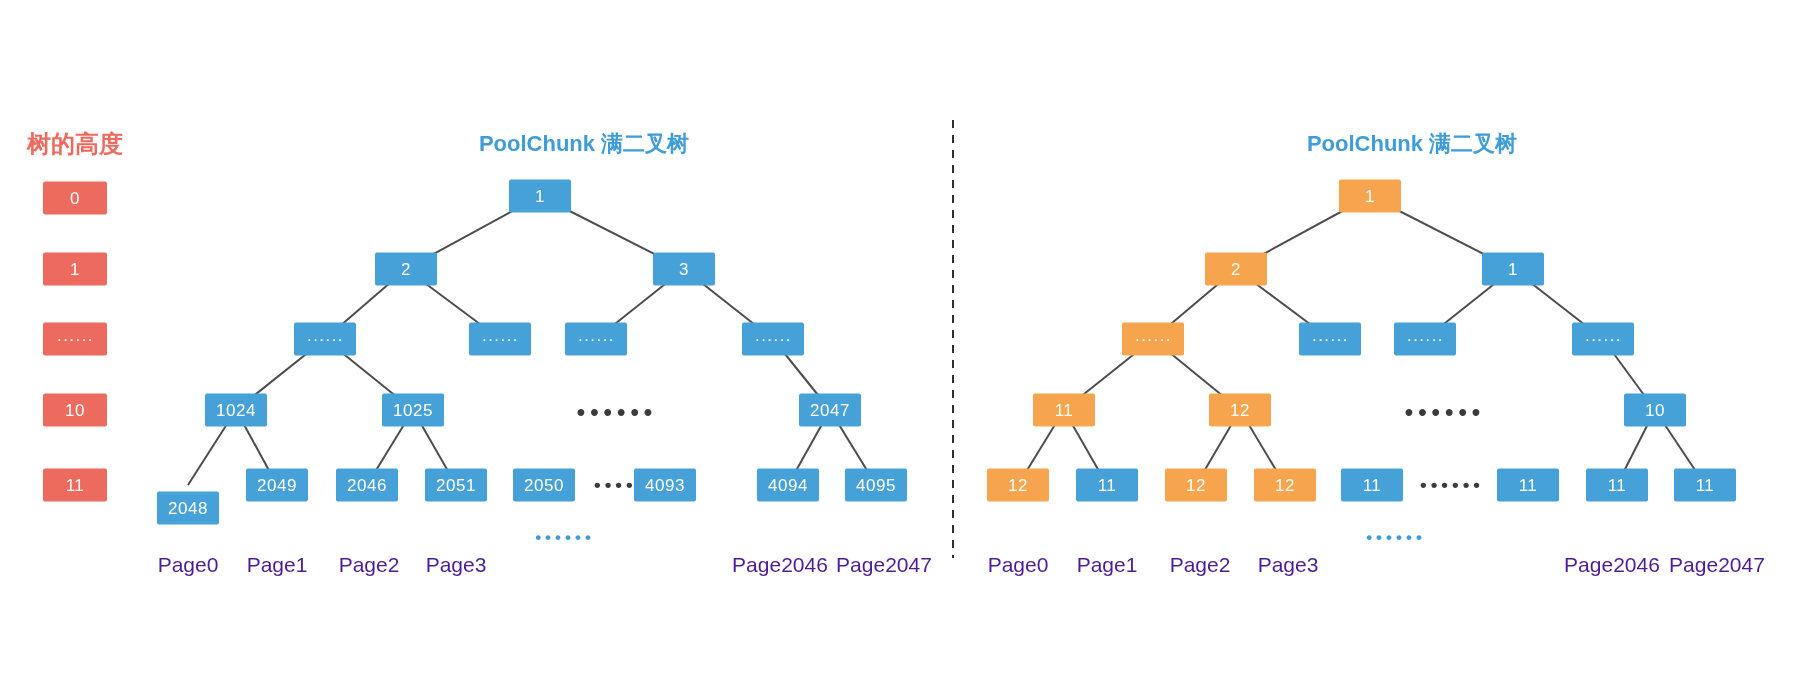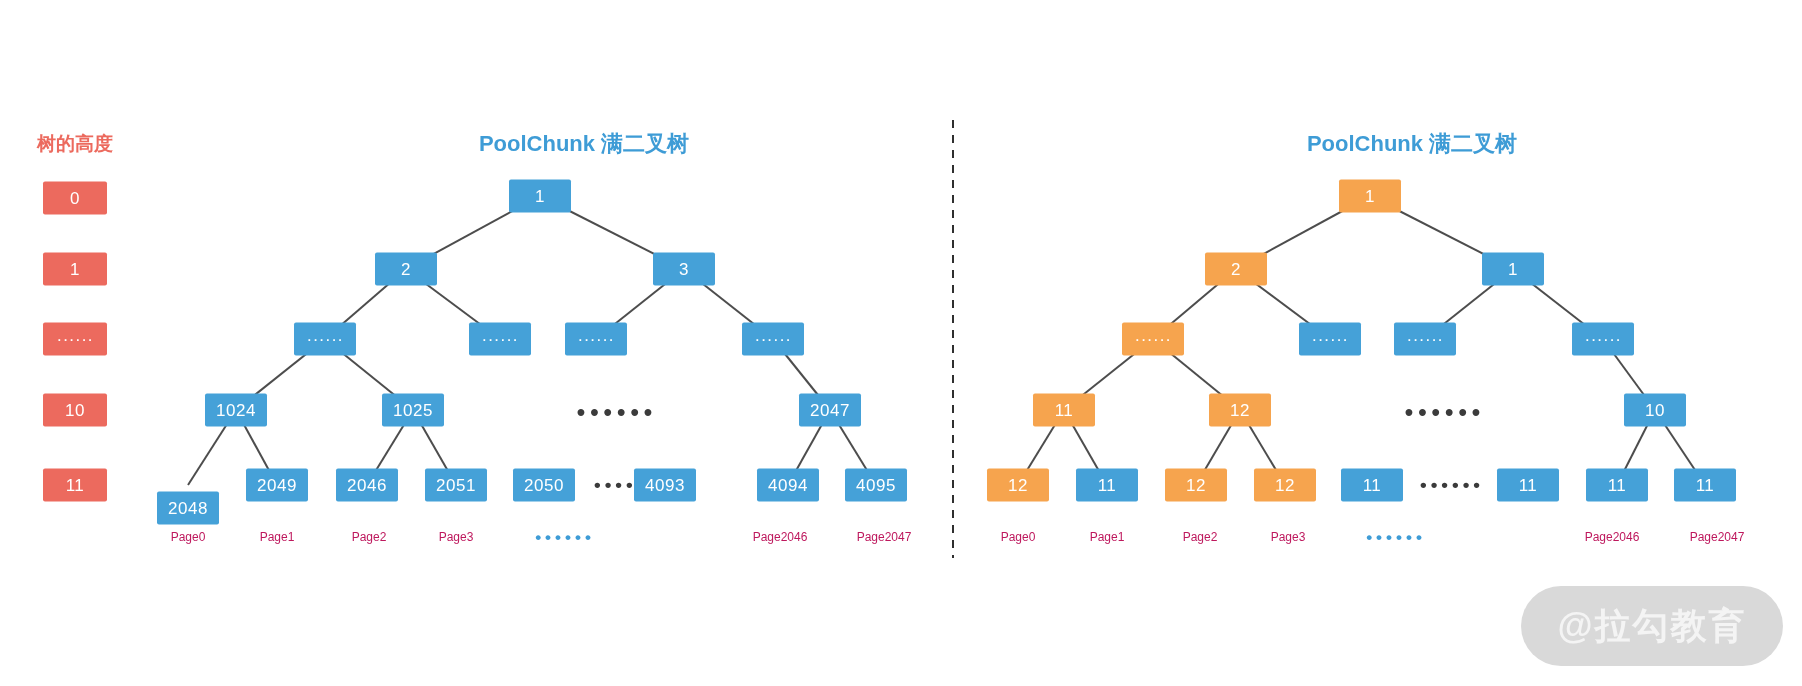--- a/index.html
+++ b/index.html
@@ -10,22 +10,22 @@
   .node {
     width:62px; height:33px;
     display:flex; align-items:center; justify-content:center;
     color:#ffffff; font-size:17px; border-radius:2px;
     letter-spacing:0.5px;
   }
   .blue   { background:#45a1d8; }
   .orange { background:#f6a44e; }
   .red    { background:#ec6a5e; }
   .tree-title   { font-size:22px; font-weight:bold; color:#3e9cd6;margin-left:44px; }
-  .legend-title { font-size:19px; font-weight:bold; color:#ec6a5e; }
-  .page-label   { font-size:12px; color:#be185d; }
+  .legend-title { font-size:24px; font-weight:bold; color:#ec6a5e; }
+  .page-label   { font-size:21px; color:#4c1d95;margin-top:28px; }
   .dots-dark  { color:#3b3b3b; font-size:24px; font-weight:bold; letter-spacing:5px; }
   .dots-dark.small { font-size:19px; letter-spacing:4px; }
   .dots-blue  { color:#3e9cd6; font-size:17px; font-weight:bold; letter-spacing:4px; }
   .watermark {
     width:262px; height:80px; border-radius:44px;
     background:#d9d9d9; color:#f4f4f4;
     display:flex; align-items:center; justify-content:center;
     font-size:36px; font-weight:bold; letter-spacing:2px;
   }
 </style>
@@ -142,15 +142,14 @@
   <div class="abs node blue" style="left:1705px;top:485px">11</div>
 
   <div class="abs page-label" style="left:1018px;top:537px">Page0</div>
   <div class="abs page-label" style="left:1107px;top:537px">Page1</div>
   <div class="abs page-label" style="left:1200px;top:537px">Page2</div>
   <div class="abs page-label" style="left:1288px;top:537px">Page3</div>
   <div class="abs dots-blue" style="left:1396px;top:538px">••••••</div>
   <div class="abs page-label" style="left:1612px;top:537px">Page2046</div>
   <div class="abs page-label" style="left:1717px;top:537px">Page2047</div>
 
-  <div class="abs watermark" style="left:1652px;top:626px">@拉勾教育</div>
 
 </div>
 
 </body></html>

